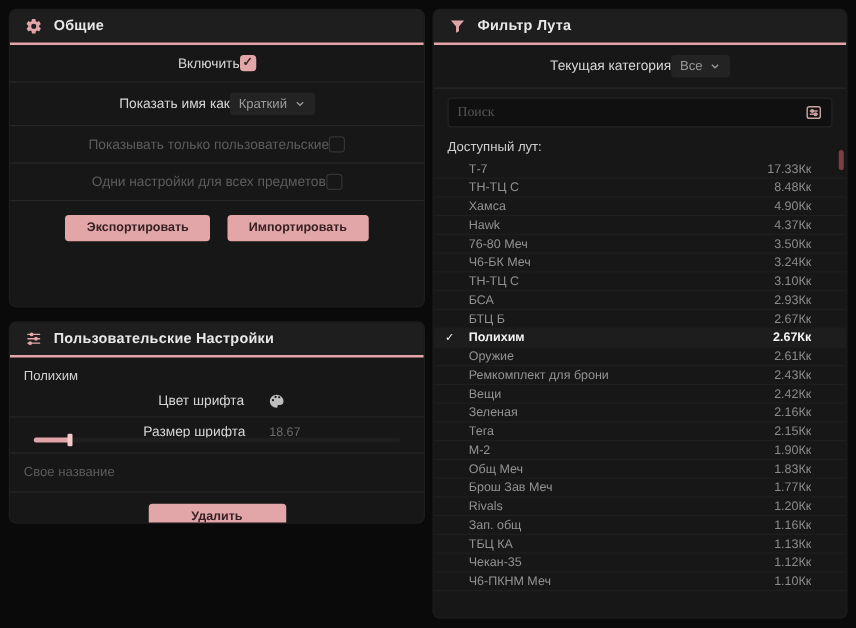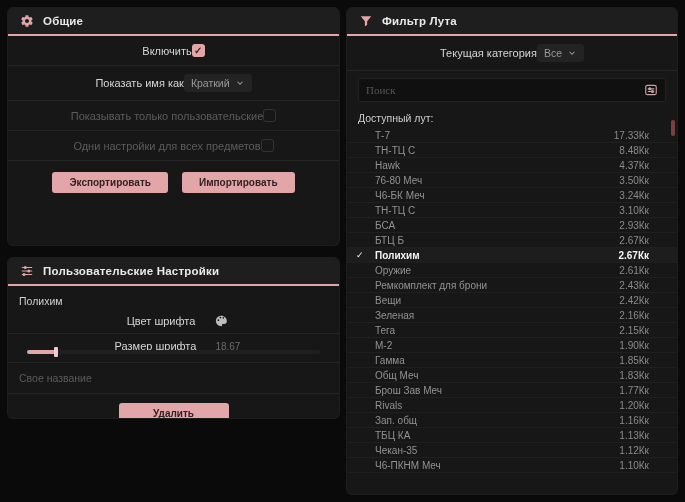--- a/index.html
+++ b/index.html
@@ -266,20 +266,25 @@
     <span class="name">Т-7</span>
     <span class="value">17.33Кк</span>
   </div>
           <div class="loot-row">
     <span class="check"></span>
     <span class="name">ТН-ТЦ С</span>
     <span class="value">8.48Кк</span>
   </div>
           <div class="loot-row">
     <span class="check"></span>
+    <span class="name">Хамса</span>
+    <span class="value">4.90Кк</span>
+  </div>
+          <div class="loot-row">
+    <span class="check"></span>
     <span class="name">Hawk</span>
     <span class="value">4.37Кк</span>
   </div>
           <div class="loot-row">
     <span class="check"></span>
     <span class="name">76-80 Меч</span>
     <span class="value">3.50Кк</span>
   </div>
           <div class="loot-row">
     <span class="check"></span>
@@ -331,25 +336,20 @@
     <span class="name">Тега</span>
     <span class="value">2.15Кк</span>
   </div>
           <div class="loot-row">
     <span class="check"></span>
     <span class="name">М-2</span>
     <span class="value">1.90Кк</span>
   </div>
           <div class="loot-row">
     <span class="check"></span>
-    <span class="name">Гамма</span>
-    <span class="value">1.85Кк</span>
-  </div>
-          <div class="loot-row">
-    <span class="check"></span>
     <span class="name">Общ Меч</span>
     <span class="value">1.83Кк</span>
   </div>
           <div class="loot-row">
     <span class="check"></span>
     <span class="name">Брош Зав Меч</span>
     <span class="value">1.77Кк</span>
   </div>
           <div class="loot-row">
     <span class="check"></span>

